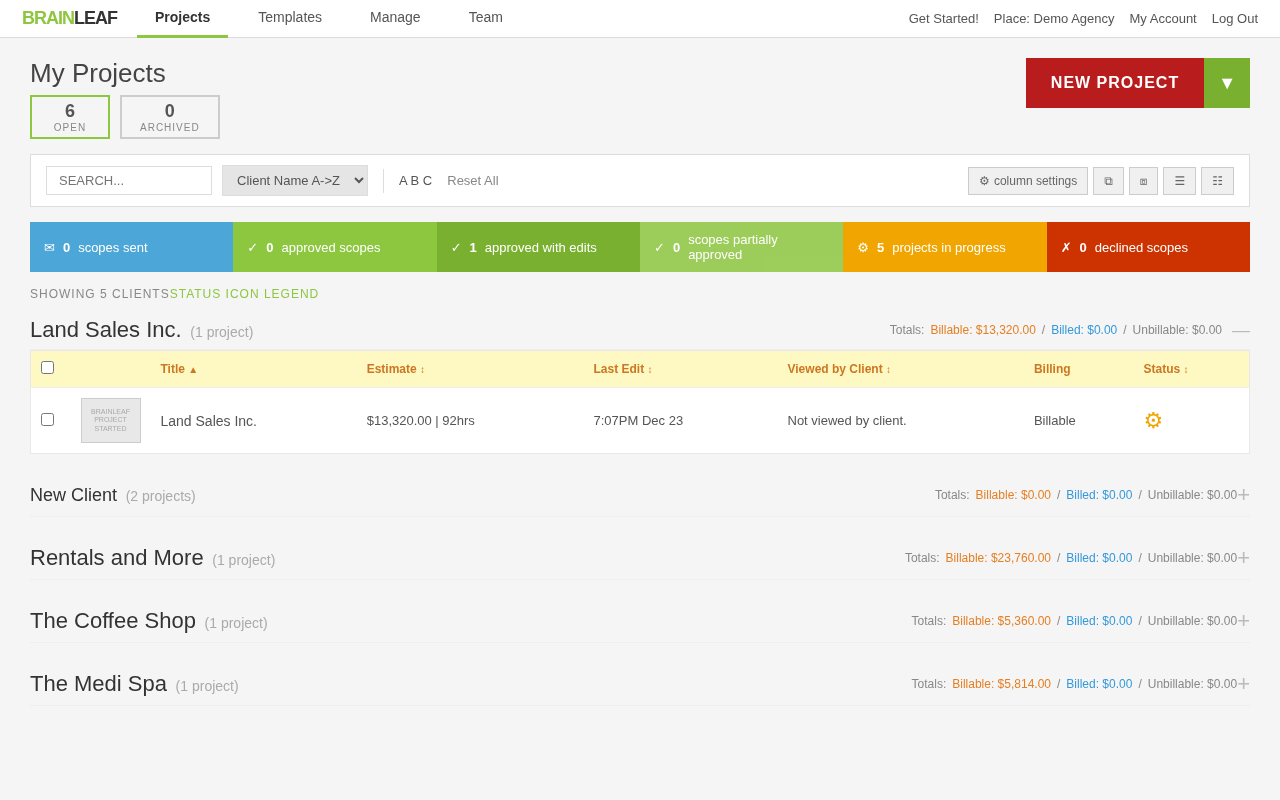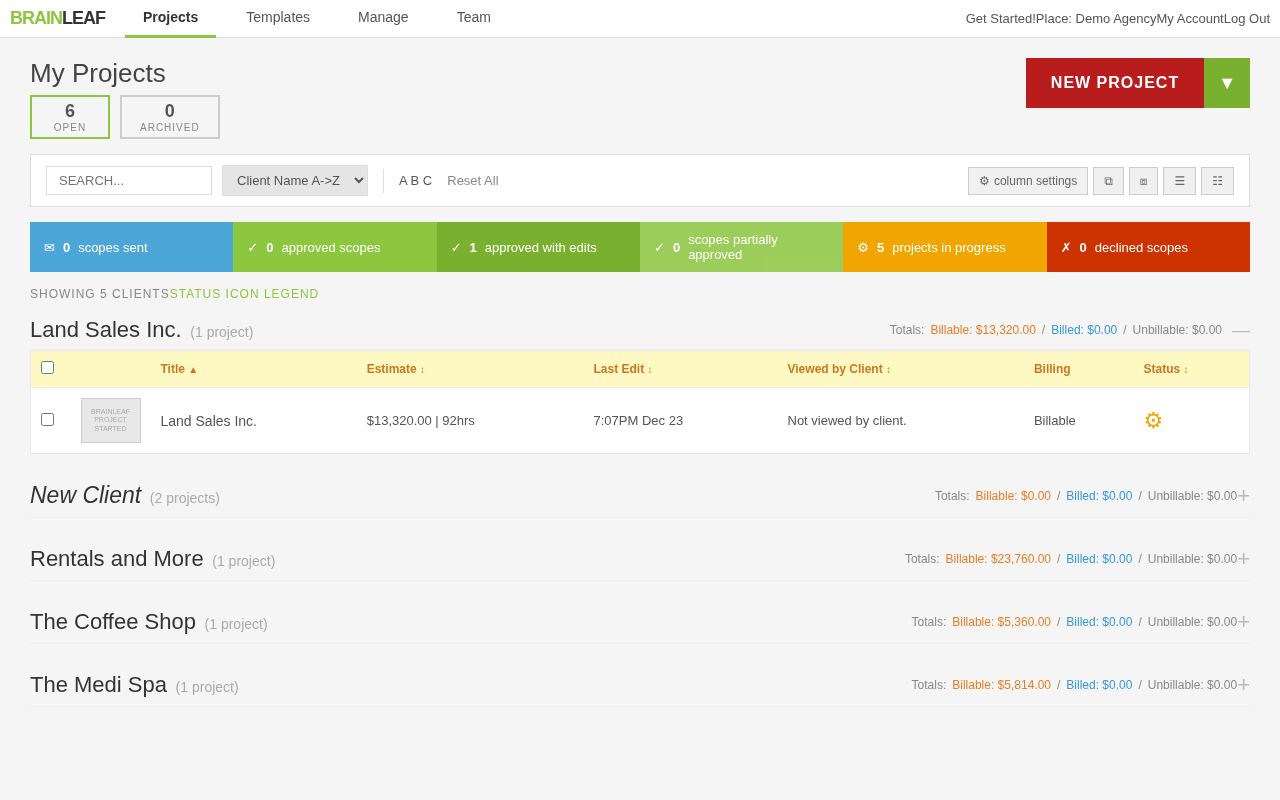--- a/index.html
+++ b/index.html
@@ -1,25 +1,25 @@
 <!DOCTYPE html>
 <html><head>
   <meta charset="utf-8">
   <style>
     * { box-sizing: border-box; margin: 0; padding: 0; }
     body { font-family: Arial, Helvetica, sans-serif; font-size: 13px; background: #f5f5f5; color: #333; }
 
     
-    .nav { background: #fff; border-bottom: 1px solid #ddd; display: flex; align-items: center; height: 38px; padding: 0 10px; }
+    .nav { background: #fff; border-bottom: 1px solid #ddd; display: flex; align-items: center; height: 38px; padding: 0 22px; }
     .nav-logo { font-weight: 900; font-size: 18px; color: #8dc63f; margin-right: 20px; letter-spacing: -1px; }
     .nav-logo span { color: #333; }
     .nav-links { display: flex; gap: 12px; }
     .nav-link { padding: 0 18px; height: 38px; display: flex; align-items: center; font-size: 14px; color: #555; cursor: pointer; text-decoration: none; border-bottom: 3px solid transparent; }
     .nav-link.active { color: #333; border-bottom: 3px solid #8dc63f; font-weight: bold; }
-    .nav-right { margin-left: auto; display: flex; align-items: center; font-size: 13px; color: #555; }
+    .nav-right { margin-left: auto; display: flex; align-items: center; gap: 15px; font-size: 13px; color: #555; }
     .nav-right a { color: #555; text-decoration: none; cursor: pointer; }
 
     
     .main { padding: 20px 30px; }
 
     
     .page-header { display: flex; align-items: flex-start; justify-content: space-between; margin-bottom: 15px; }
     .page-title { font-size: 26px; font-weight: 300; color: #444; }
     .project-counts { display: flex; gap: 10px; margin-top: 6px; }
     .count-box { border: 2px solid #8dc63f; padding: 4px 18px; text-align: center; min-width: 80px; }
@@ -274,21 +274,21 @@
             <span class="gear-icon">⚙</span>
           </td>
         </tr>
       </tbody>
     </table>
   </div>
 
   <div class="client-section">
     <div class="client-collapsed">
       <div>
-        <span style="font-size:23px;font-weight:300;color:#333;font-style:italic;">New Client</span>
+        <span style="font-size:18px;font-weight:300;color:#333;">New Client</span>
         <span style="font-size:14px;color:#aaa;margin-left:5px;">(2 projects)</span>
       </div>
       <div style="display:flex;align-items:center;">
         <span class="client-totals">
           <span>Totals: </span>
           <span class="billable">Billable: $0.00</span>
           <span> / </span>
           <span class="billed">Billed: $0.00</span>
           <span> / </span>
           <span class="unbillable">Unbillable: $0.00</span>

